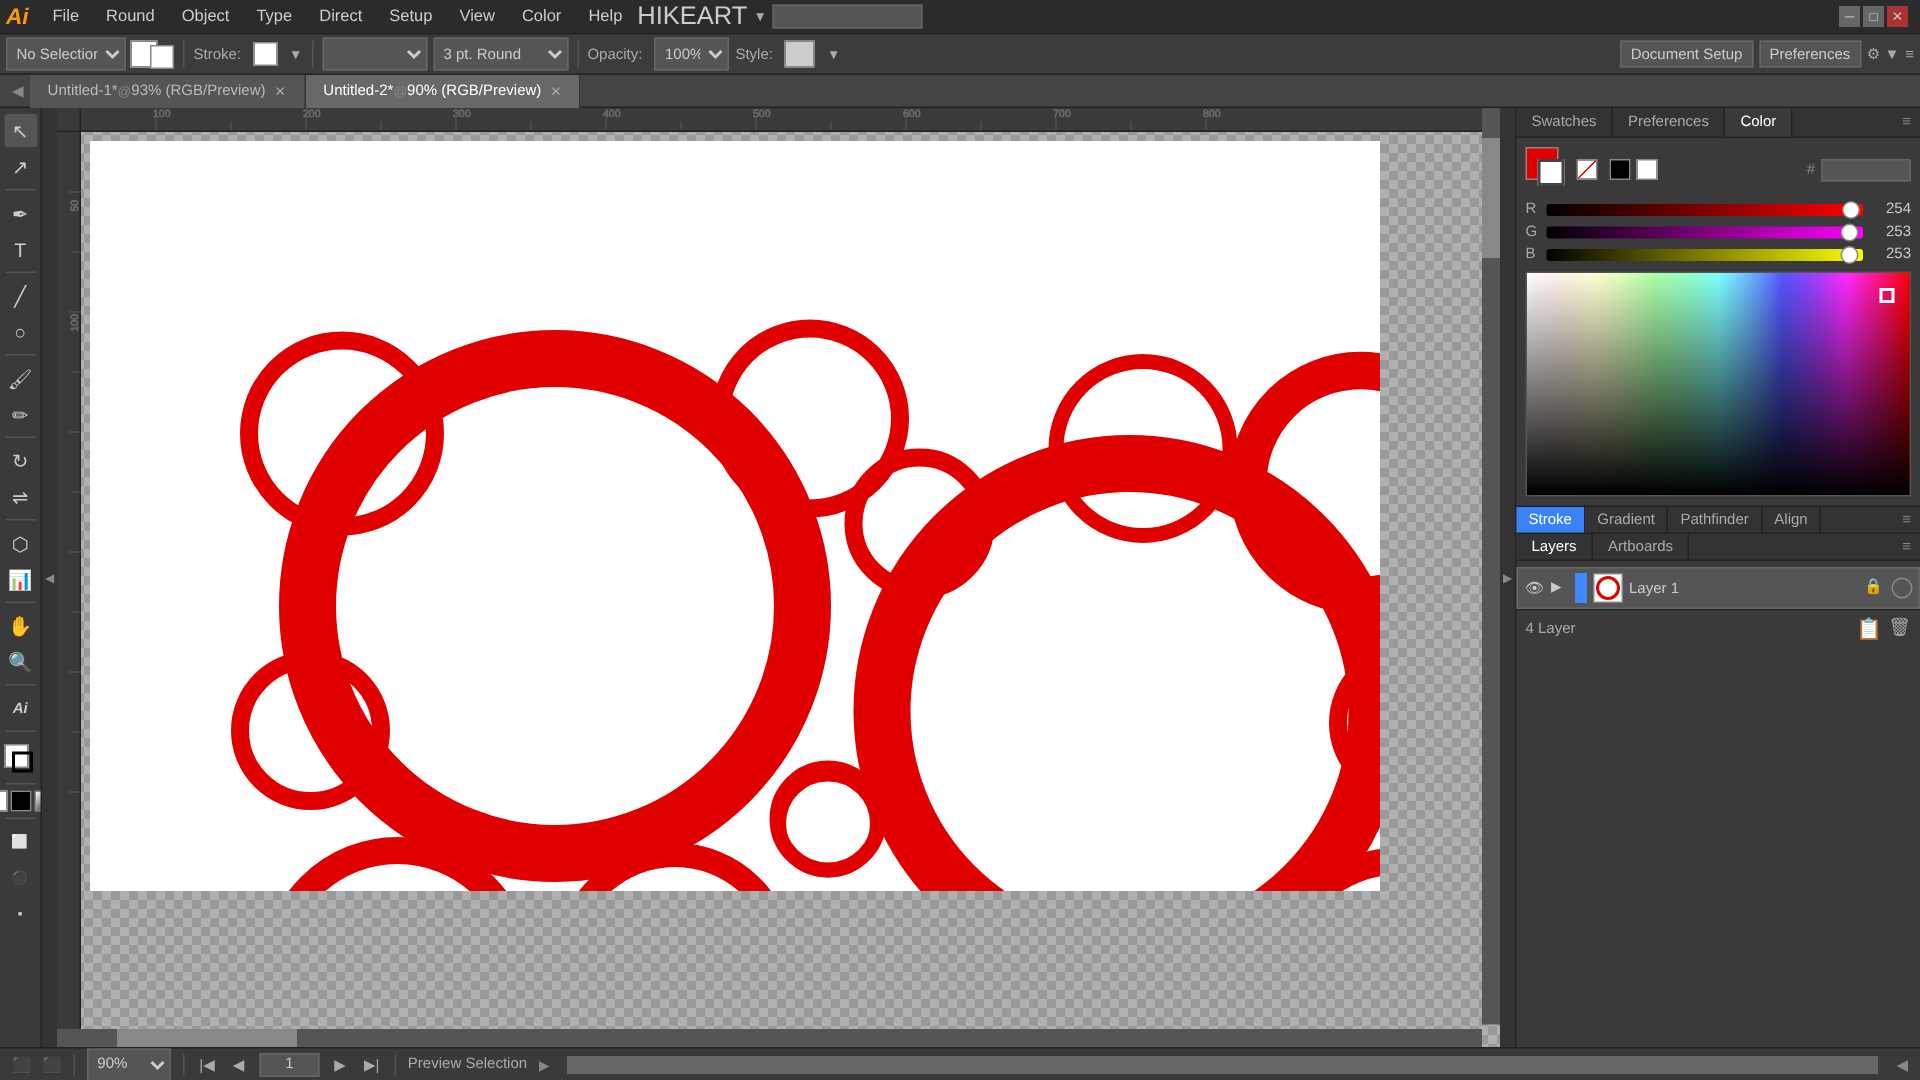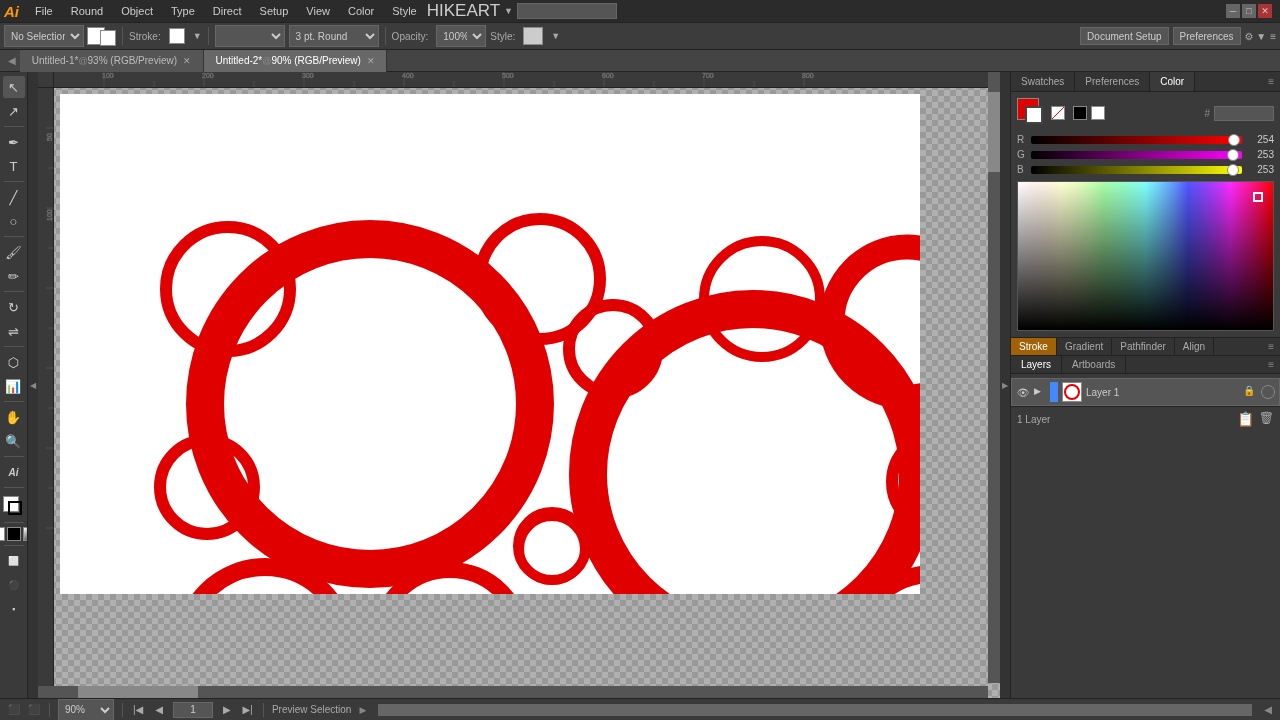--- a/index.html
+++ b/index.html
@@ -60,21 +60,21 @@
     .rgb-letter { width: 10px; font-size: 10px; color: #aaa; }
     .rgb-slider-track { flex: 1; height: 8px; border-radius: 2px; position: relative; }
     .rgb-slider-r { background: linear-gradient(to right, #000, #ff0000); }
     .rgb-slider-g { background: linear-gradient(to right, #000, #ff00ff); }
     .rgb-value { width: 28px; font-size: 10px; color: #ccc; text-align: right; }
     .hex-field { background: #555; border: 1px solid #666; color: #ccc; font-size: 10px; width: 60px; padding: 1px 3px; }
 
     
     #lower-panel-tabs { display: flex; background: #333; border-top: 1px solid #222; border-bottom: 1px solid #222; }
     .lower-panel-tab { padding: 3px 8px; font-size: 10px; color: #aaa; cursor: pointer; border-right: 1px solid #222; }
-    .lower-panel-tab.active { color: #fff; background: #a16207; }
+    .lower-panel-tab.active { color: #fff; background: #3b82f6; }
 
     
     #layers-panel { flex: 1; padding: 4px; }
     #layers-tabs { display: flex; background: #333; border-bottom: 1px solid #222; }
     .layers-tab { padding: 3px 10px; font-size: 10px; color: #aaa; cursor: pointer; border-right: 1px solid #222; }
     .layers-tab.active { color: #fff; }
 
     .layer-row { display: flex; align-items: center; gap: 4px; padding: 3px 4px; background: #555; border: 1px solid #666; margin-top: 4px; }
     .layer-eye { width: 14px; height: 14px; font-size: 10px; cursor: pointer; display: flex; align-items: center; justify-content: center; }
     .layer-arrow { width: 12px; height: 12px; font-size: 9px; cursor: pointer; }
@@ -125,21 +125,21 @@
 <div id="menubar">
   <span style="color:#ff9a00;font-weight:bold;font-size:15px;font-style:italic;margin-right:6px;">Ai</span>
   <span class="menu-item">File</span>
   <span class="menu-item">Round</span>
   <span class="menu-item">Object</span>
   <span class="menu-item">Type</span>
   <span class="menu-item">Direct</span>
   <span class="menu-item">Setup</span>
   <span class="menu-item">View</span>
   <span class="menu-item">Color</span>
-  <span class="menu-item">Style</span>
+  <span class="menu-item">Help</span>
   <div style="flex:1;display:flex;justify-content:flex-end;align-items:center;gap:4px;padding-right:4px;">
     <span style="font-size:17px;color:#ccc;">HIKEART</span>
     <span style="font-size:9px;color:#aaa;">▼</span>
     <input type="text" style="width: 100px; background: rgb(85, 85, 85); border: 1px solid rgb(102, 102, 102); color: rgb(204, 204, 204); height: 16px; font-size: 10px; padding: 0px 4px;">
     <div class="window-controls">
       <button class="win-btn">─</button>
       <button class="win-btn">□</button>
       <button class="win-btn" style="background:#aa3333;">✕</button>
     </div>
   </div>
@@ -464,21 +464,21 @@
             <circle cx="9" cy="9" r="7" fill="none" stroke="#e00000" stroke-width="2"></circle>
           </svg>
         </div>
         <span class="layer-name">Layer 1</span>
         <div style="width:14px;height:14px;font-size:10px;">🔒</div>
 
         <div style="width:14px;height:14px;border:1px solid #888;border-radius:50%;"></div>
       </div>
 
       <div style="display:flex;align-items:center;justify-content:space-between;padding:4px 6px;border-top:1px solid #222;margin-top:auto;">
-        <span style="font-size:10px;color:#aaa;">1 Layer</span>
+        <span style="font-size:10px;color:#aaa;">4 Layer</span>
         <div style="display:flex;gap:4px;">
           <span style="font-size:14px;color:#aaa;cursor:pointer;">📋</span>
           <span style="font-size:12px;color:#aaa;cursor:pointer;">🗑</span>
         </div>
       </div>
     </div>
 
   </div>
 </div>
 

